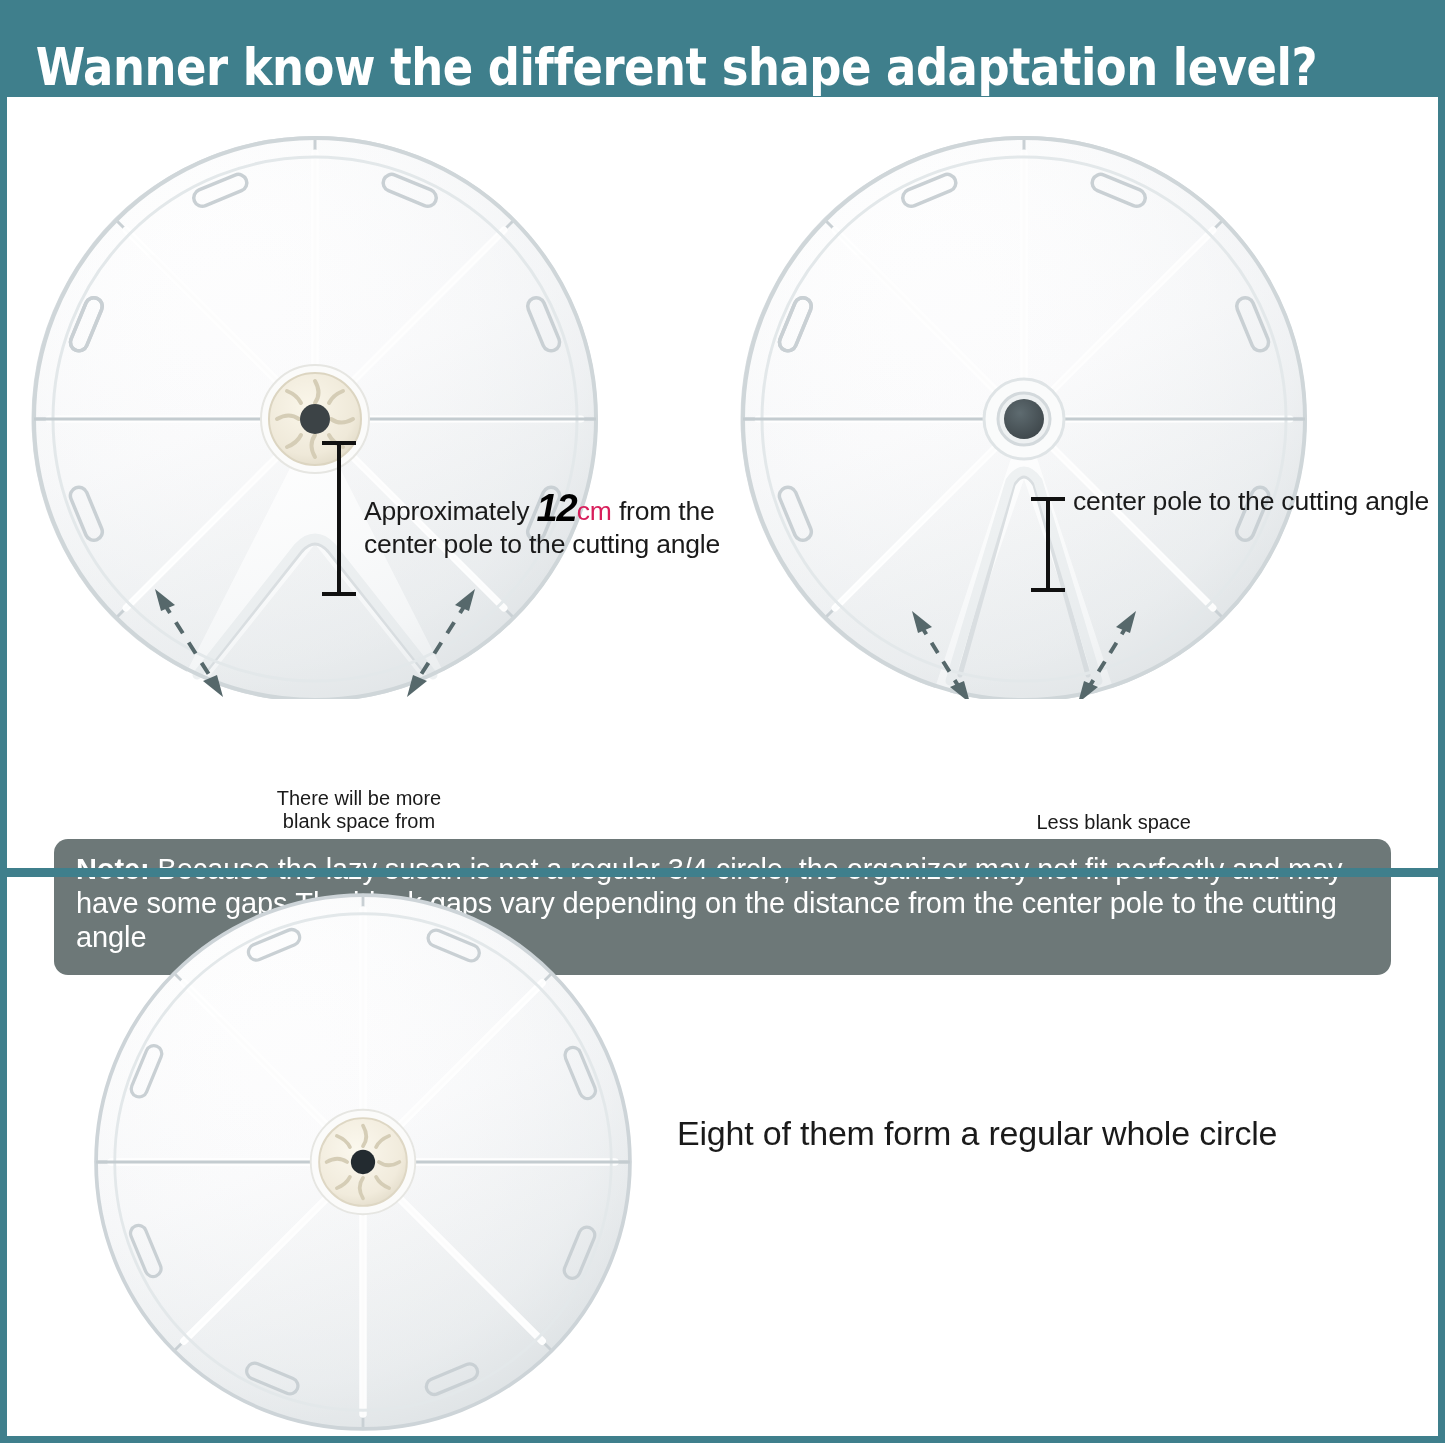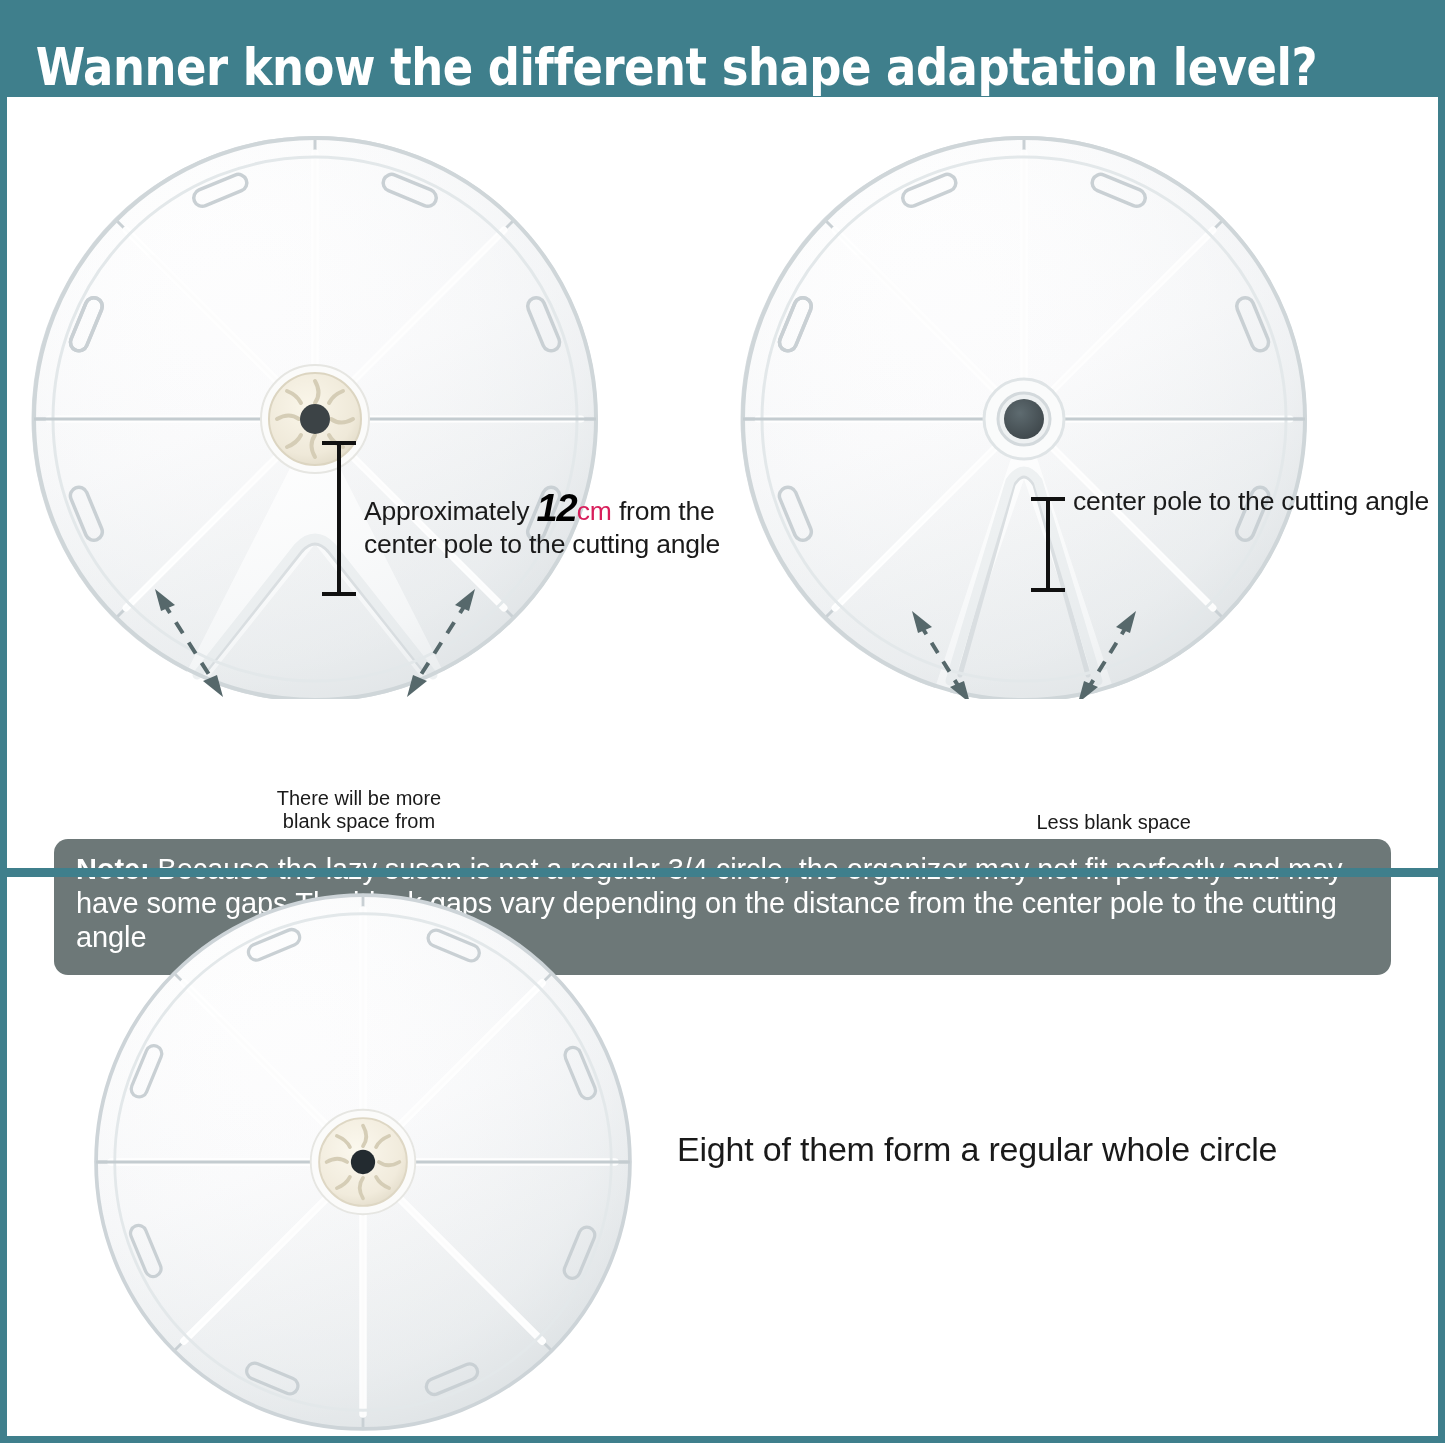--- a/index.html
+++ b/index.html
@@ -108,21 +108,21 @@
     letter-spacing:-0.1px;
     text-indent:0;
   }
   .note-label{font-weight:bold;}
   
   .bottom-section{
     position:absolute;left:0;top:870px;width:1431px;height:566px;
   }
   .whole-caption{
     position:absolute;left:670px;top:1115px;
-    font-size:34px;color:#1a1a1a;white-space:nowrap;letter-spacing:-0.2px;margin-top:16px;
+    font-size:34px;color:#1a1a1a;white-space:nowrap;letter-spacing:-0.2px;
   }
 </style>
 </head>
 <body>
 
 <div class="page">
 
   <div class="banner">
     <div class="banner-title">Wanner know the different shape adaptation level?</div>
   </div>

